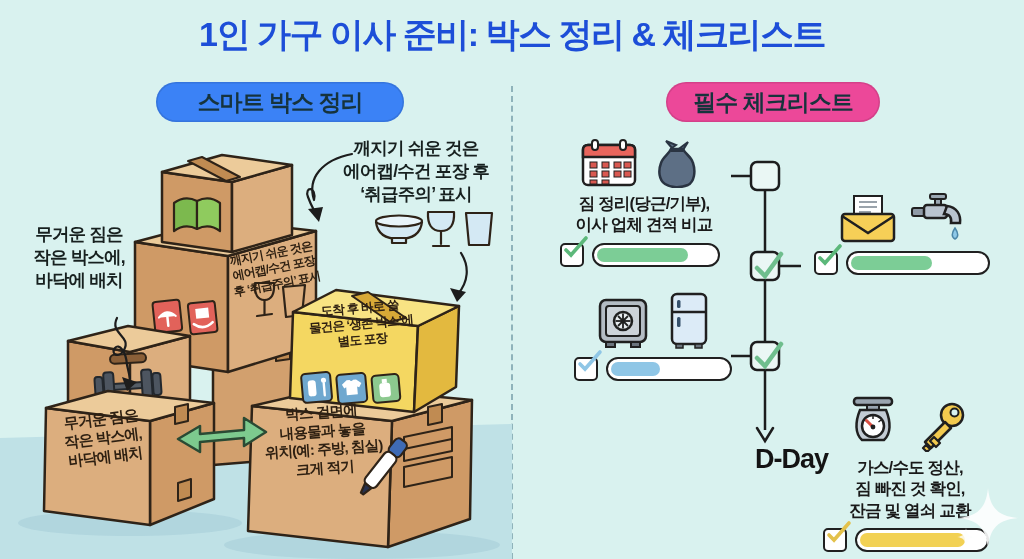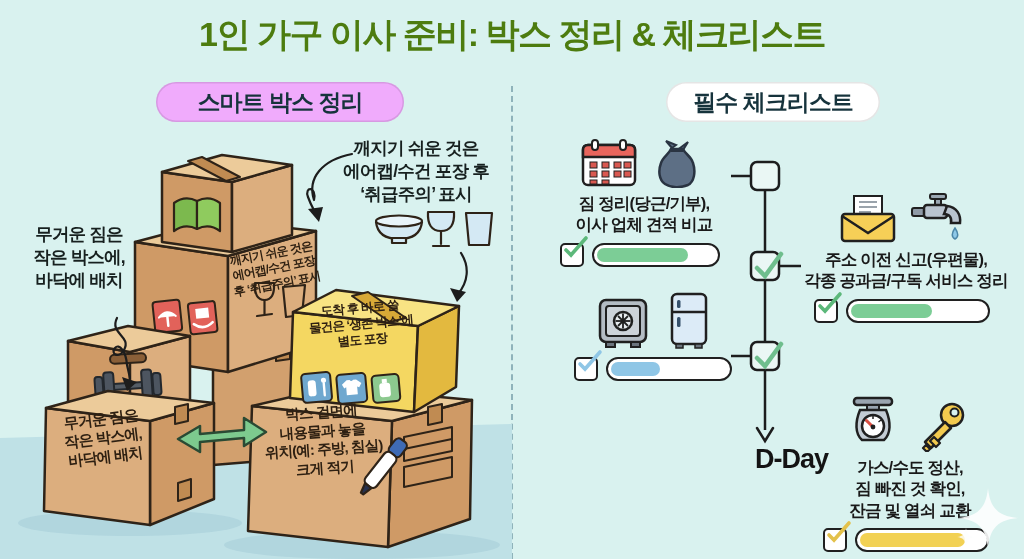--- a/index.html
+++ b/index.html
@@ -1,19 +1,19 @@
 <!DOCTYPE html>
 <html><head>
 <meta charset="utf-8">
 <style>
   html,body{margin:0;padding:0;background:#d9f2ef;}
   .stage{position:relative;width:1024px;height:559px;background:#d9f2ef;overflow:hidden;
          font-family:"Liberation Sans","DejaVu Sans",sans-serif;color:#191919;}
   .title{position:absolute;top:12px;left:0;width:100%;text-align:center;
-         font-size:34px;font-weight:900;letter-spacing:-1.5px;color:#4d7c0f;}
+         font-size:34px;font-weight:900;letter-spacing:-1.5px;color:#1d4ed8;}
   .divider{position:absolute;left:511px;top:86px;bottom:0;width:0;border-left:2.5px dashed #8fb3ba;}
   .badge{position:absolute;height:40px;border-radius:22px;display:flex;align-items:center;justify-content:center;
          font-size:23px;font-weight:800;color:#16333c;letter-spacing:-1px;box-shadow:inset 0 0 0 1.5px rgba(0,0,0,.10);}
   .badge-left{left:156px;top:82px;width:248px;}
   .badge-right{left:666px;top:82px;width:214px;}
   .anno{position:absolute;font-weight:800;font-size:17.5px;line-height:1.32;text-align:center;
         white-space:pre;letter-spacing:-0.8px;color:#17201f;}
   .boxlabel{position:absolute;font-weight:800;text-align:center;white-space:pre;
             color:#2e2012;letter-spacing:-0.8px;line-height:1.28;}
   .bl-fragile{left:222px;top:246px;width:104px;font-size:12px;transform:rotate(-11deg);}
@@ -39,22 +39,22 @@
   .sparkle{position:absolute;left:952px;top:482px;}
 </style>
 </head>
 <body>
 
 <div class="stage" style="background: rgb(217, 242, 239);">
 
   <div class="title">1인 가구 이사 준비: 박스 정리 &amp; 체크리스트</div>
   <div class="divider"></div>
 
-  <div class="badge badge-left" style="background: #f0abfc;">스마트 박스 정리</div>
-  <div class="badge badge-right" style="background: #ffffff;">필수 체크리스트</div>
+  <div class="badge badge-left" style="background: #3b82f6;">스마트 박스 정리</div>
+  <div class="badge badge-right" style="background: #ec4899;">필수 체크리스트</div>
 
   <svg class="illu" width="512" height="434" viewBox="0 0 512 434">
     <g stroke-linejoin="round" stroke-linecap="round">
 
       <polygon points="0,313 512,299 512,434 0,434" fill="#bfe1e6"></polygon>
       <ellipse cx="130" cy="398" rx="112" ry="13" fill="#a9cfda" opacity="0.65"></ellipse>
       <ellipse cx="362" cy="420" rx="138" ry="14" fill="#a9cfda" opacity="0.65"></ellipse>
 
       <g>
         <polygon points="213,222 312,216 312,332 213,340" fill="#d2a06e" stroke="#2e2318" stroke-width="2.5"></polygon>
@@ -267,22 +267,20 @@
       </svg>
       <svg width="56" height="52" viewBox="0 0 56 52">
         <rect x="20" y="2" width="16" height="5" rx="2" fill="#9aa7b2" stroke="#202020" stroke-width="2"></rect>
         <rect x="25" y="7" width="6" height="7" fill="#9aa7b2" stroke="#202020" stroke-width="2"></rect>
         <rect x="2" y="16" width="13" height="8" rx="2" fill="#8f9aa6" stroke="#202020" stroke-width="2"></rect>
         <rect x="14" y="13" width="23" height="13" rx="3" fill="#b9c4cf" stroke="#202020" stroke-width="2.5"></rect>
         <path d="M37,14 c10,1 14,9 13,17 l-9,0 c1,-6 -2,-9 -7,-9 z" fill="#b9c4cf" stroke="#202020" stroke-width="2.5"></path>
         <path d="M45,36 q5.5,8 0,11 q-5.5,-3 0,-11 z" fill="#8fc9e8" stroke="#4c87a8" stroke-width="1.5"></path>
       </svg>
     </div>
-    <div class="ci-label">주소 이전 신고(우편물),
-각종 공과금/구독 서비스 정리</div>
     <div class="progress-row">
       <div class="cbox">
         <svg width="30" height="30">
             <polyline class="check-stroke" points="6,17 11,22 26,5" fill="none" stroke="#5cb87a" stroke-width="3.6" stroke-linecap="round"></polyline>
           </svg>
       </div>
       <div class="pbar" style="width:140px;">
           <div class="pbar-fill" style="width: calc(62% - 6px); background: rgb(124, 205, 150);"></div>
         </div>
     </div>

